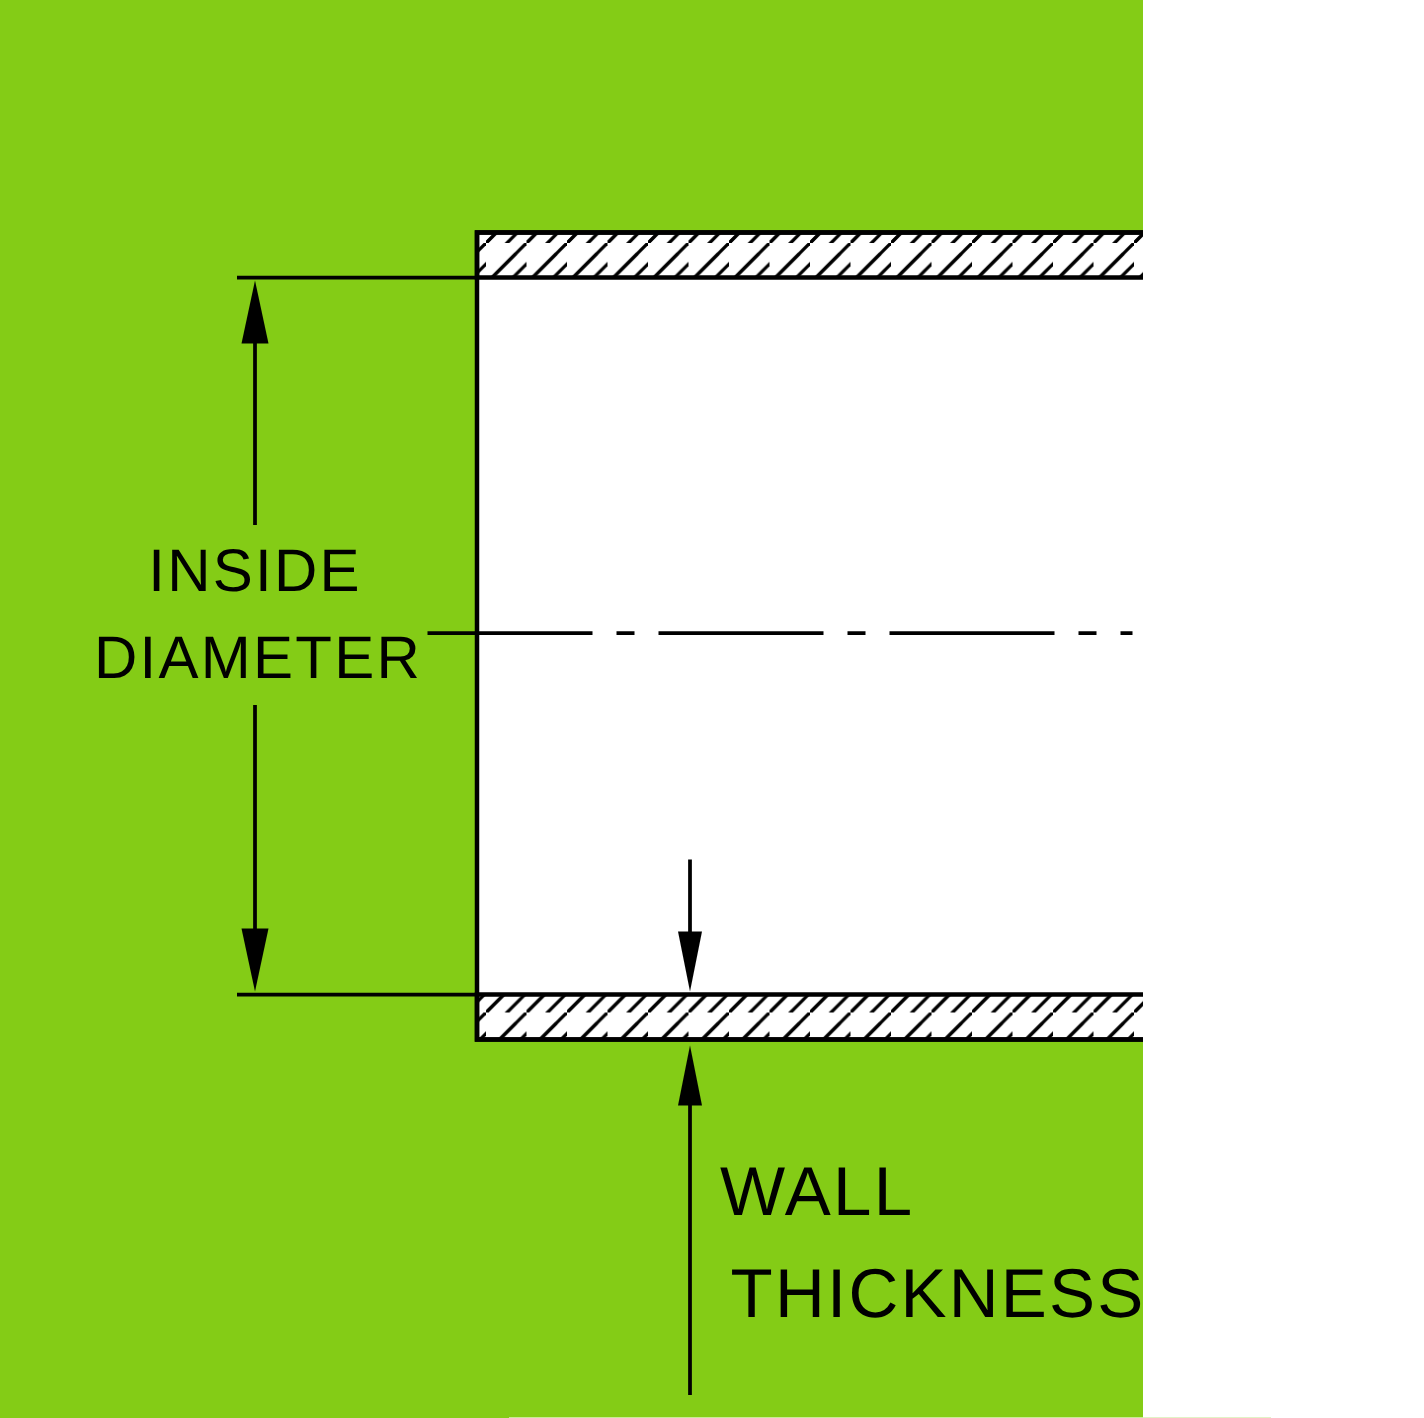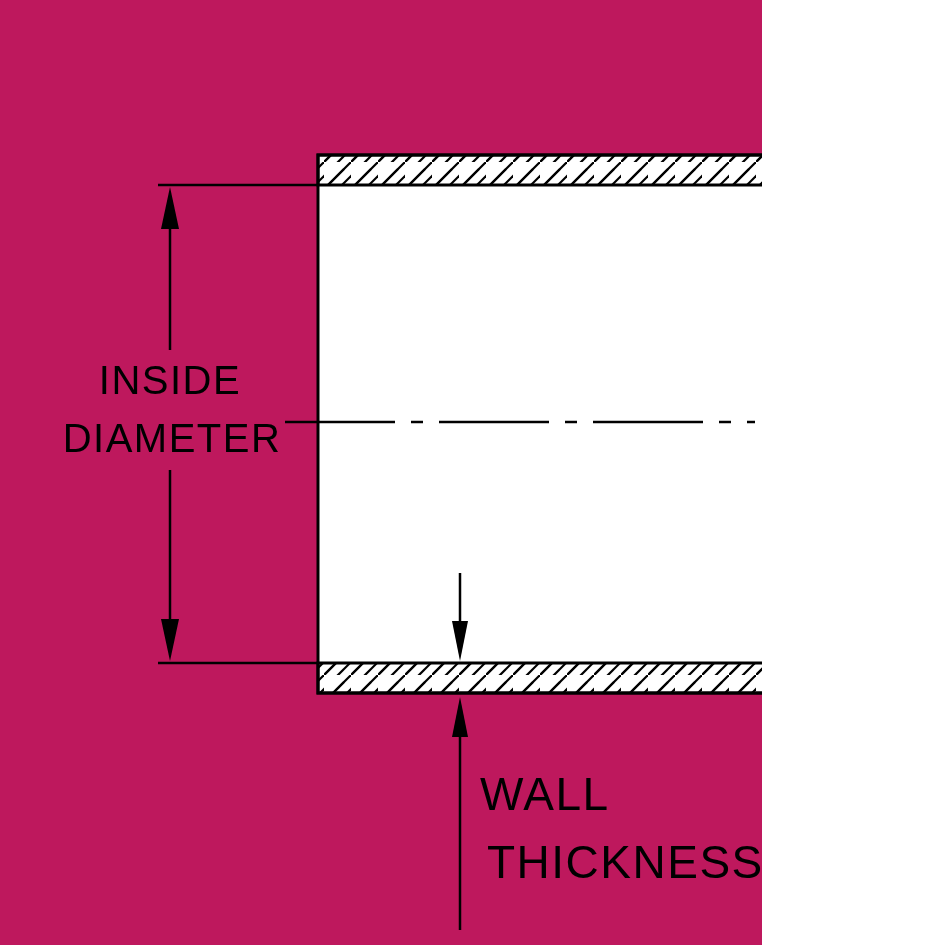--- a/index.html
+++ b/index.html
@@ -5,21 +5,21 @@
   html, body {
     margin: 0;
     padding: 0;
     background: #ffffff;
     font-family: "Liberation Sans", sans-serif;
   }
   .canvas {
     position: relative;
     width: 762px;
     height: 945px;
-    background: #be185d;
+    background: #84cc16;
     overflow: hidden;
   }
   svg text {
     fill: #000000;
     font-family: "Liberation Sans", sans-serif;
     font-weight: 400;
   }
   .dim-label {
     font-size: 40px;
     letter-spacing: 1.5px;

